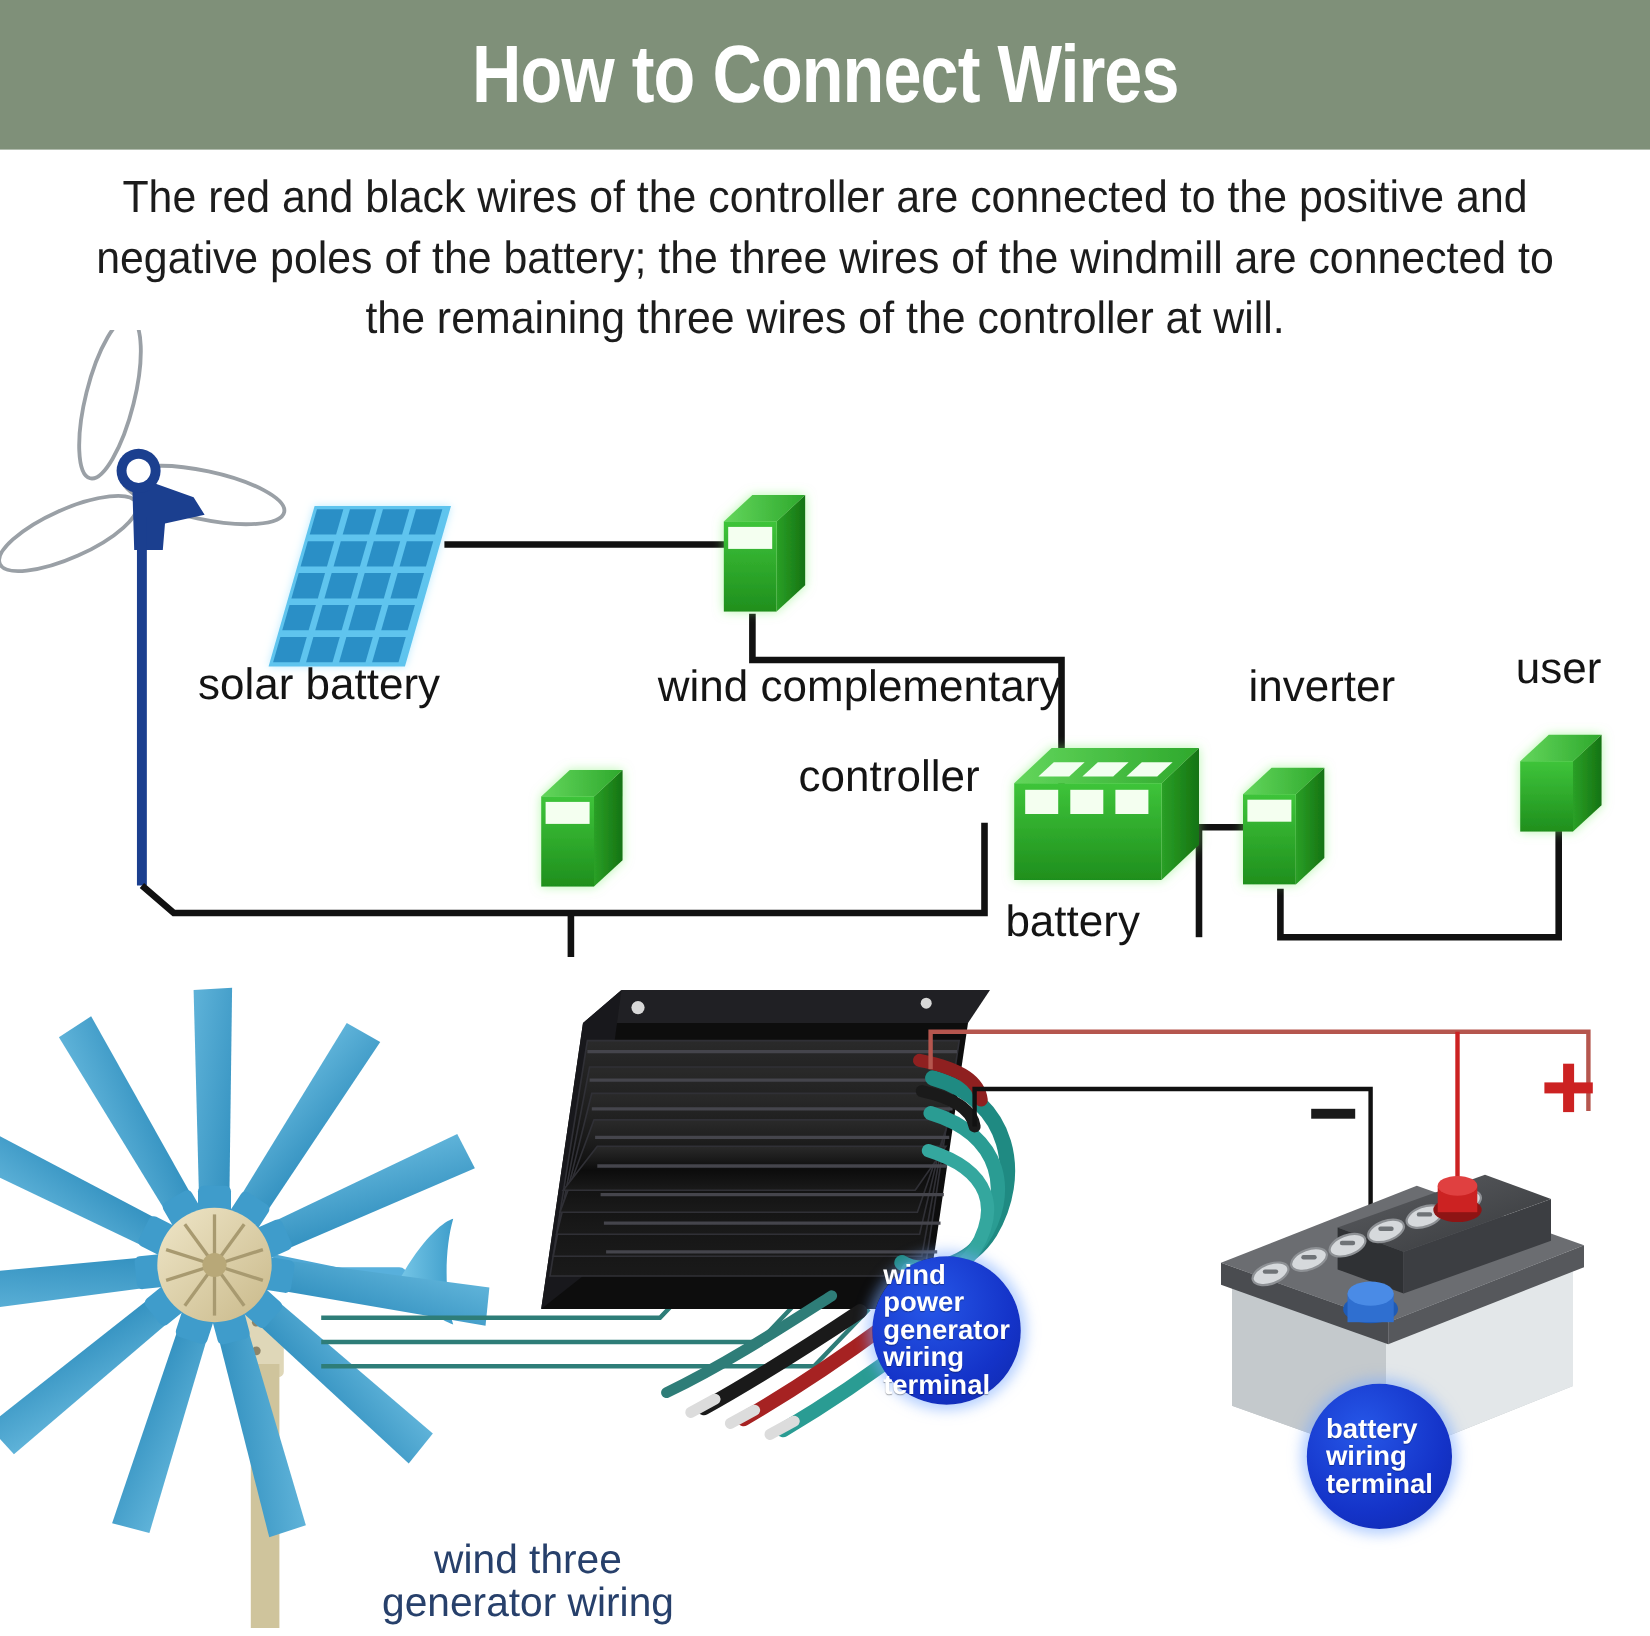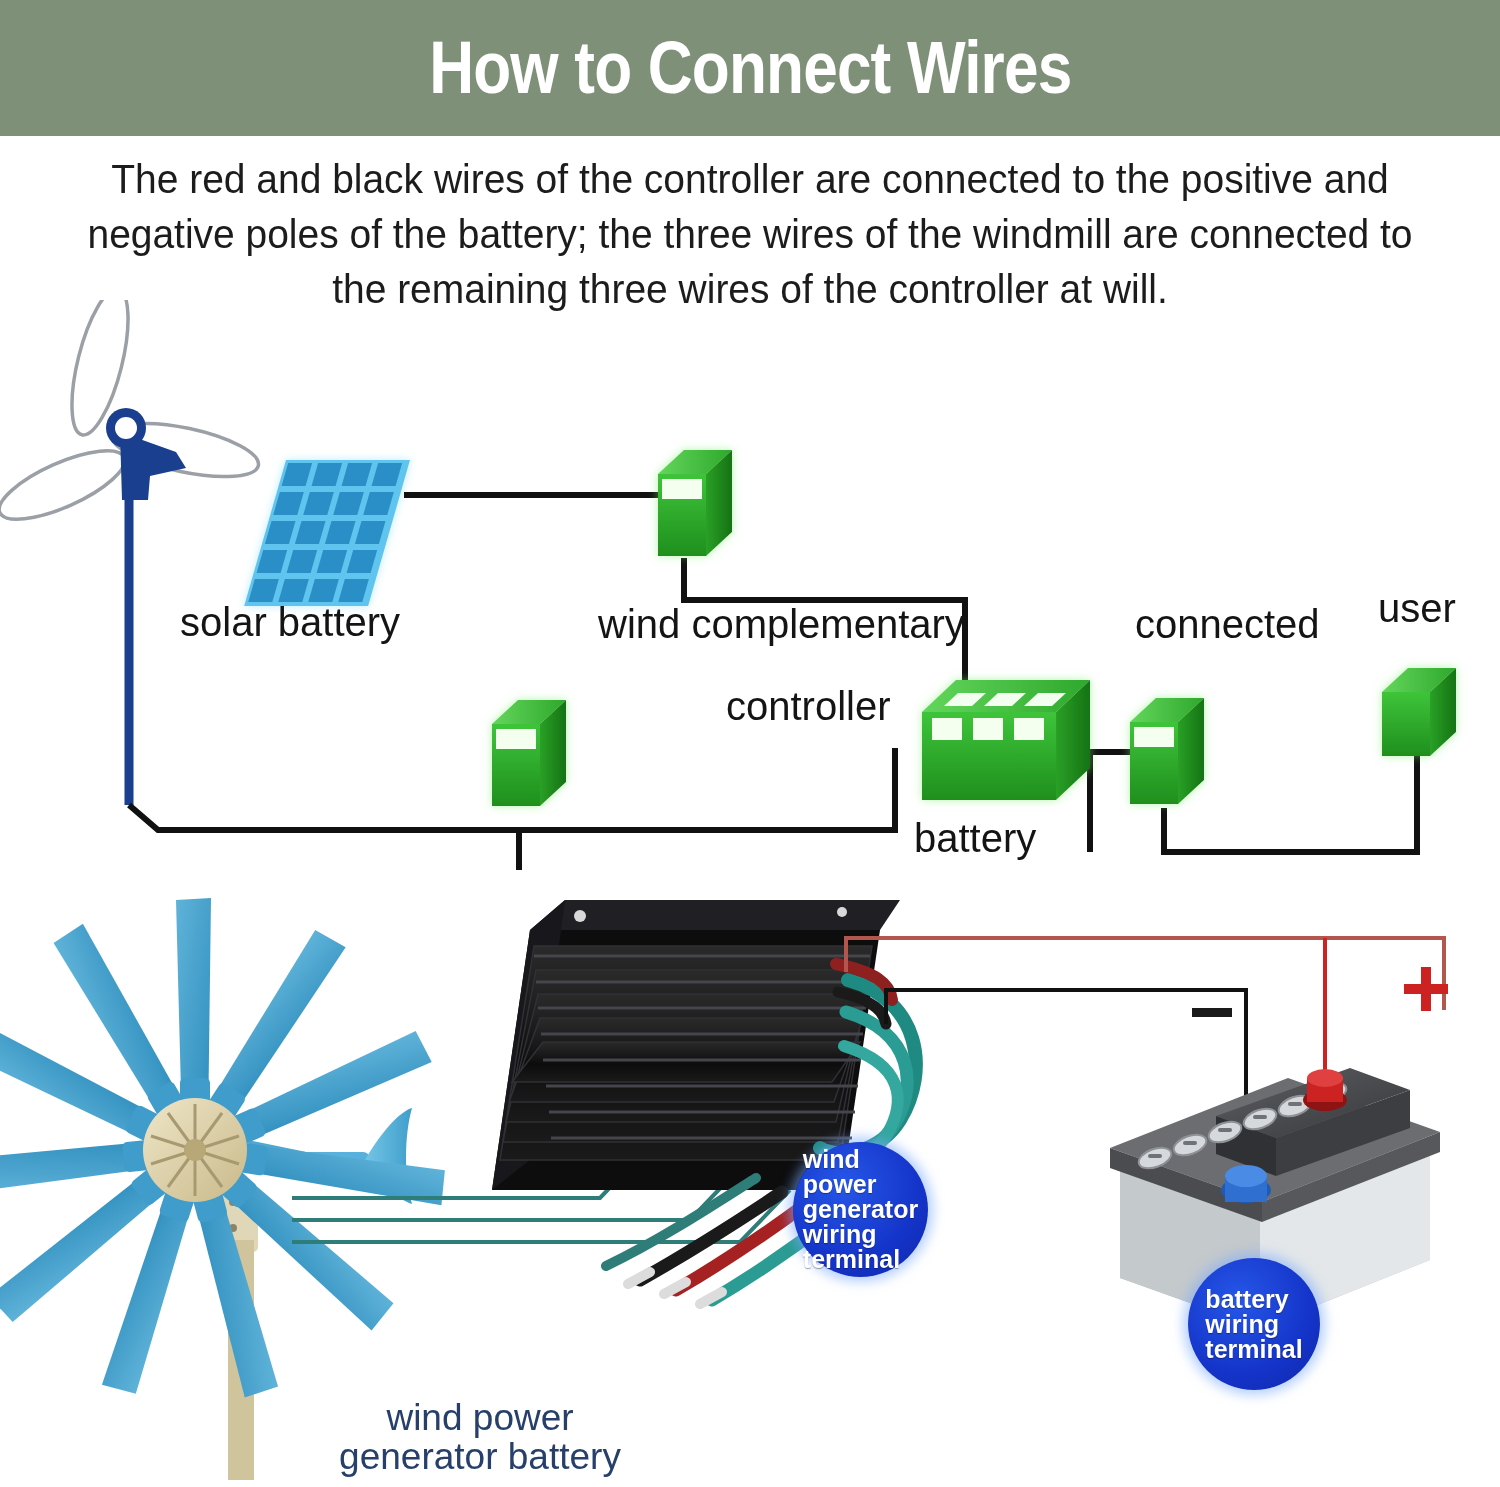--- a/index.html
+++ b/index.html
@@ -181,21 +181,21 @@
     <g filter="url(#greenGlow)" transform="translate(1382,368)">
       <polygon points="0,24 26,0 74,0 48,24" fill="url(#gboxTop)"></polygon>
       <polygon points="48,24 74,0 74,64 48,88" fill="url(#gboxSide)"></polygon>
       <rect x="0" y="24" width="48" height="64" fill="url(#gboxFront)"></rect>
     </g>
   </svg>
 
   <div class="sch-label" style="left:180px;top:300px;">solar battery</div>
   <div class="sch-label" style="left:598px;top:302px;">wind complementary</div>
   <div class="sch-label" style="left:726px;top:364px;margin-top:20px;">controller</div>
-  <div class="sch-label" style="left:1135px;top:302px;">connected</div>
+  <div class="sch-label" style="left:1135px;top:302px;">inverter</div>
   <div class="sch-label" style="left:1378px;top:286px;text-align:center;">user</div>
   <div class="sch-label" style="left:914px;top:516px;">battery</div>
 </div>
 
 <div id="photo-area">
   <svg width="1500" height="627" viewBox="0 0 1500 627">
     <defs>
       <linearGradient id="bladeGrad" x1="0" y1="0" x2="1" y2="1">
         <stop offset="0%" stop-color="#5fb3d9"></stop>
           <stop offset="100%" stop-color="#2e8dbd"></stop>
@@ -450,21 +450,21 @@
       </g>
 
       <g>
         <ellipse cx="1325" cy="240" rx="22" ry="11" fill="#8e1414"></ellipse>
         <rect x="1307" y="218" width="36" height="24" fill="#cc2222"></rect>
         <ellipse cx="1325" cy="218" rx="18" ry="9" fill="#e04040"></ellipse>
       </g>
     </g>
   </svg>
 
-  <div class="ph-label" style="left:320px;top:538px;width:320px;">wind power generator battery</div>
+  <div class="ph-label" style="left:320px;top:538px;width:320px;">wind three generator wiring</div>
 
   <div class="badge" id="badge-generator-terminal" style="left:795px;top:1145px;width:0;height:0;"></div>
 </div>
 
 <div class="badge" style="left:793px;top:1142px;width:135px;height:135px;">
   <span id="gen-badge-text">wind<br>power<br>generator<br>wiring<br>terminal</span>
 </div>
 <div class="badge" style="left:1188px;top:1258px;width:132px;height:132px;">
   <span id="batt-badge-text">battery<br>wiring<br>terminal</span>
 </div>

